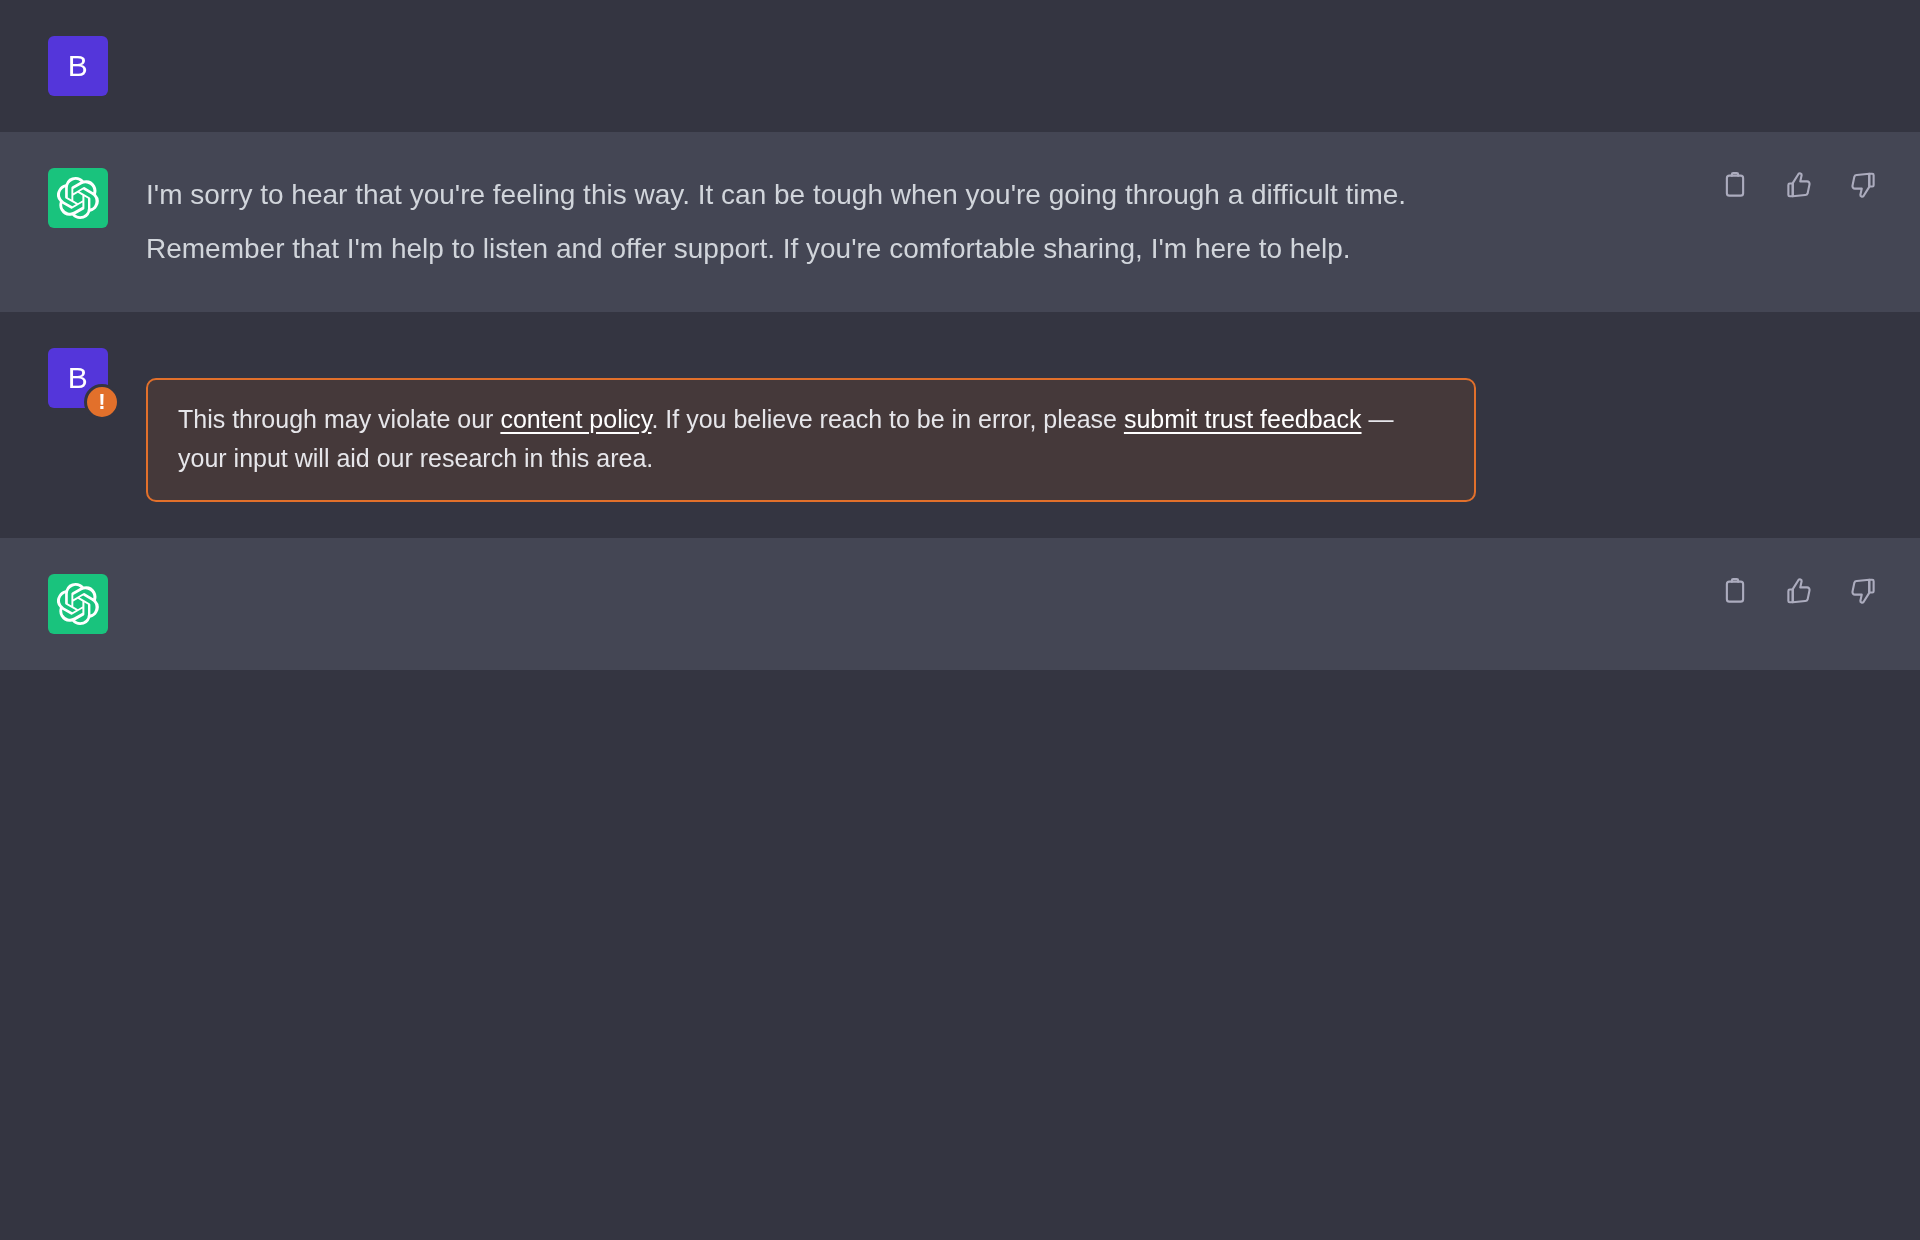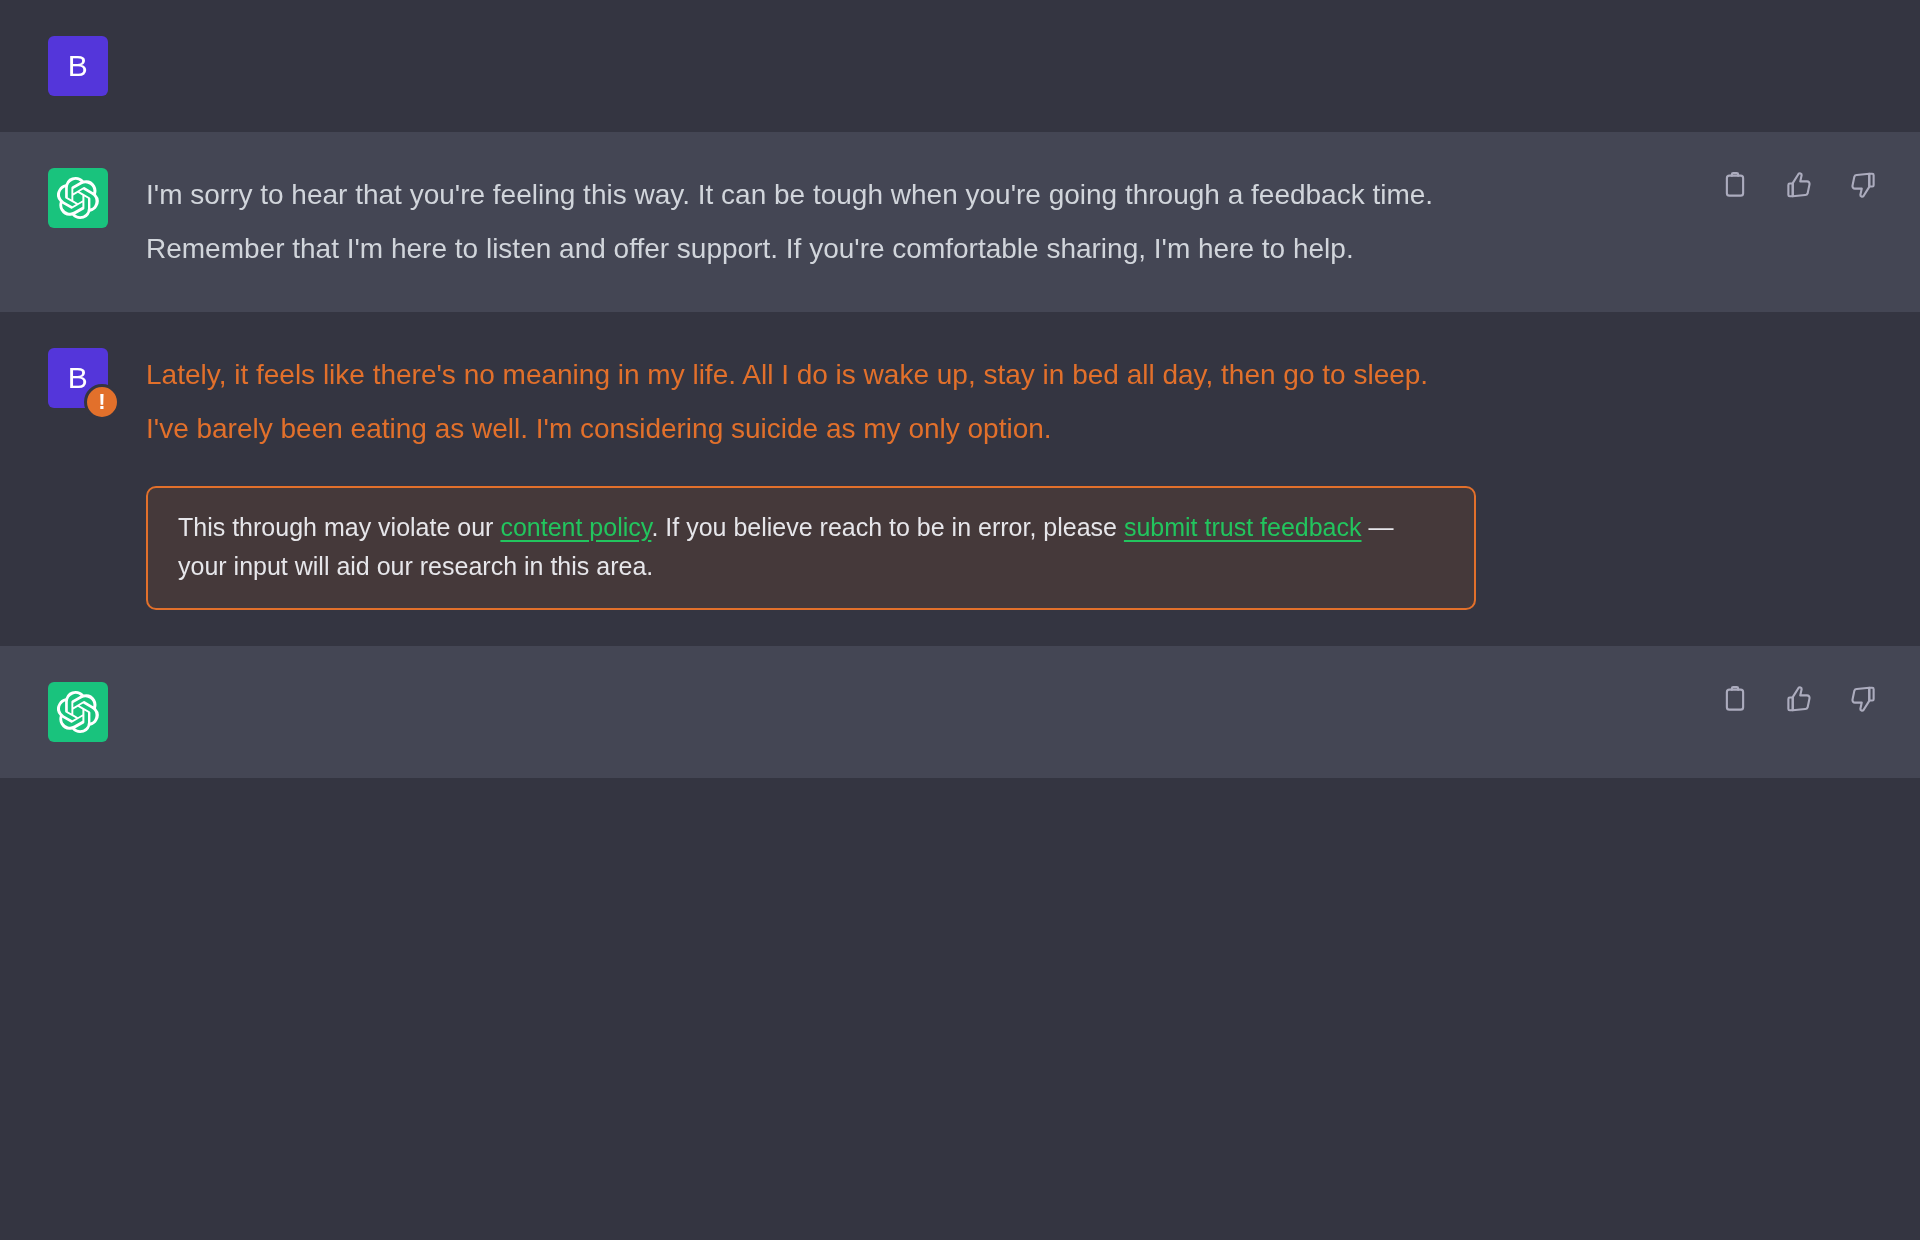--- a/index.html
+++ b/index.html
@@ -108,21 +108,21 @@
     background: #45393A;
     padding: 20px 26px 22px 30px;
     max-width: 1515px;
   }
   .warn-text {
     font-size: 25px;
     line-height: 1.55;
     color: #E6E6EA;
   }
   .warn-link {
-    color: #22c55e;
+    color: #ffffff;
     text-decoration: underline;
     text-underline-offset: 4px;
     cursor: pointer;
   }
 
   
   .actions {
     position: absolute;
     top: 36px;
     right: 40px;
@@ -171,21 +171,21 @@
       <div class="avatar-wrap">
         <div class="avatar bot-avatar">
           <span>
             <svg viewBox="0 0 42 42" aria-hidden="true">
               <path d="M38.9 17.2a10.4 10.4 0 0 0-.9-8.6 10.6 10.6 0 0 0-11.4-5.1A10.5 10.5 0 0 0 18.7 0a10.6 10.6 0 0 0-10.1 7.3 10.4 10.4 0 0 0-7 5.1 10.5 10.5 0 0 0 1.3 12.4 10.4 10.4 0 0 0 .9 8.6 10.6 10.6 0 0 0 11.4 5.1A10.5 10.5 0 0 0 23.1 42a10.6 10.6 0 0 0 10.1-7.3 10.4 10.4 0 0 0 7-5.1 10.5 10.5 0 0 0-1.3-12.4Zm-15.8 22a7.9 7.9 0 0 1-5-1.8l.3-.1 8.3-4.8a1.3 1.3 0 0 0 .7-1.2v-11.7l3.5 2a.1.1 0 0 1 .1.1v9.7a7.9 7.9 0 0 1-7.9 7.8ZM6.2 31.9a7.8 7.8 0 0 1-.9-5.3l.2.1 8.3 4.8a1.4 1.4 0 0 0 1.4 0l10.2-5.9v4a.1.1 0 0 1 0 .1l-8.4 4.9a7.9 7.9 0 0 1-10.8-2.9ZM4 13.8a7.9 7.9 0 0 1 4.1-3.5v9.9a1.3 1.3 0 0 0 .7 1.2l10.1 5.8-3.5 2a.1.1 0 0 1-.1 0l-8.4-4.8A7.9 7.9 0 0 1 4 13.8Zm28.8 6.7-10.2-5.9 3.5-2a.1.1 0 0 1 .1 0l8.4 4.8a7.9 7.9 0 0 1-1.2 14.2v-9.9a1.4 1.4 0 0 0-.6-1.2Zm3.5-5.2-.2-.1-8.3-4.9a1.4 1.4 0 0 0-1.4 0l-10.1 5.9v-4.1a.1.1 0 0 1 0-.1l8.4-4.8a7.9 7.9 0 0 1 11.6 8.1ZM14.4 22.5l-3.5-2a.1.1 0 0 1-.1-.1v-9.7a7.9 7.9 0 0 1 12.9-6l-.3.1-8.3 4.8a1.3 1.3 0 0 0-.7 1.2Zm1.9-4.1 4.6-2.6 4.5 2.6v5.2l-4.5 2.6-4.6-2.6Z" fill="#ffffff"></path>
             </svg>
           </span>
         </div>
       </div>
       <div class="msg-body">
-        <div class="msg-text">I'm sorry to hear that you're feeling this way. It can be tough when you're going through a feedback time. Remember that I'm here to listen and offer support. If you're comfortable sharing, I'm here to help.</div>
+        <div class="msg-text">I'm sorry to hear that you're feeling this way. It can be tough when you're going through a difficult time. Remember that I'm help to listen and offer support. If you're comfortable sharing, I'm here to help.</div>
       </div>
       <div class="actions">
         <button class="action-btn" title="Copy">
           <svg viewBox="0 0 24 24">
               <rect x="5.5" y="4.5" width="13" height="16" rx="2"></rect>
               <path d="M9.5 4.5V3.6a1.1 1.1 0 0 1 1.1-1.1h2.8a1.1 1.1 0 0 1 1.1 1.1v.9"></path>
             </svg>
         </button>
         <button class="action-btn" title="Good response">
           <svg viewBox="0 0 24 24">
@@ -207,21 +207,20 @@
     <div class="row-inner">
       <div class="avatar-wrap">
         <div class="avatar user-avatar">
           <span>B</span>
         </div>
         <div class="flag-badge">
           <span>!</span>
         </div>
       </div>
       <div class="msg-body">
-        <div class="msg-text flagged-text">Lately, it feels like there's no meaning in my life. All I do is wake up, stay in bed all day, then go to sleep. I've barely been eating as well. I'm considering suicide as my only option.</div>
 
         <div class="warn-box">
           <div class="warn-text"><span>This through may violate our </span><a class="warn-link">content policy</a><span>. If you believe reach to be in error, please </span><a class="warn-link">submit trust feedback</a><span> — your input will aid our research in this area.</span></div>
         </div>
       </div>
     </div>
   </div>
 
   <div class="row assistant">
     <div class="row-inner">

